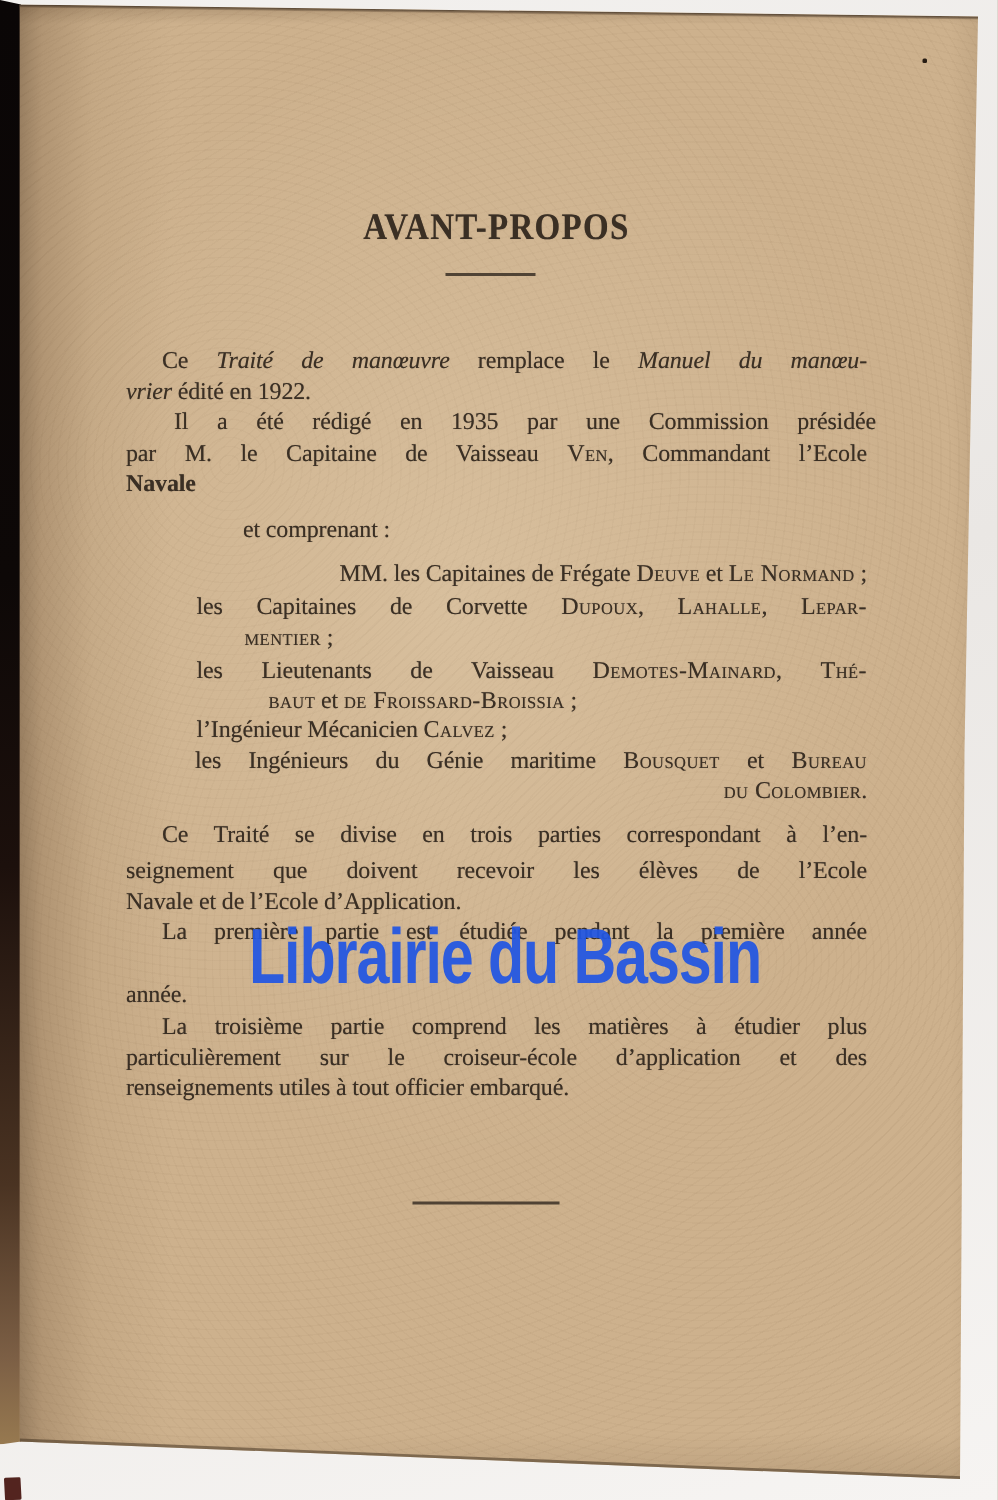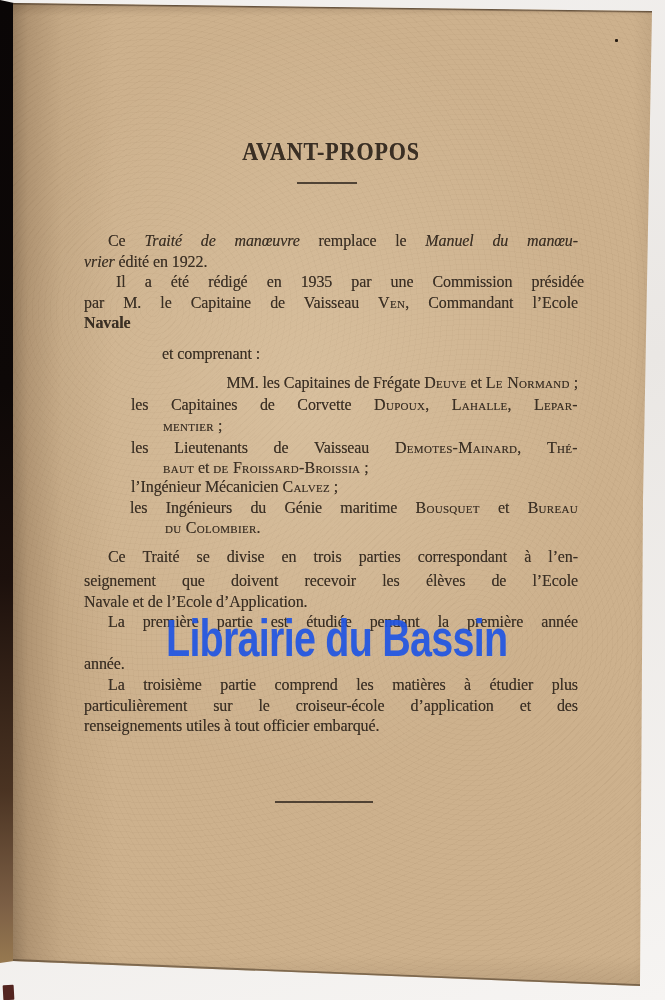--- a/index.html
+++ b/index.html
@@ -90,24 +90,24 @@
         <div class="line just" style="top: 231px; left: 108px; width: 470px;"><span>Ce </span><span class="i">Traité de manœuvre</span><span> remplace le </span><span class="i">Manuel du manœu-</span></div>
         <div class="line" style="top: 252px; left: 84px; width: 494px;"><span class="i">vrier</span><span> édité en 1922.</span></div>
         <div class="line just" style="top: 272px; left: 116px; width: 468px;"><span>Il a été rédigé en 1935 par une Commission présidée</span></div>
         <div class="line just" style="top: 293px; left: 84px; width: 494px;"><span>par M. le Capitaine de Vaisseau </span><span class="sc">Ven</span><span>, Commandant l’Ecole</span></div>
         <div class="line" style="top: 313px; left: 84px; width: 494px; font-weight: bold;"><span>Navale</span></div>
         <div class="line" style="top: 344px; left: 162px; width: 416px;"><span>et comprenant :</span></div>
         <div class="line" style="top: 373px; left: 89px; width: 489px; text-align: right;"><span>MM. les Capitaines de Frégate </span><span class="sc">Deuve</span><span> et </span><span class="sc">Le Normand</span><span> ;</span></div>
         <div class="line just" style="top: 395px; left: 131px; width: 447px;"><span>les Capitaines de Corvette </span><span class="sc">Dupoux</span><span>, </span><span class="sc">Lahalle</span><span>, </span><span class="sc">Lepar-</span></div>
         <div class="line" style="top: 416px; left: 163px; width: 415px;"><span class="sc">mentier</span><span> ;</span></div>
         <div class="line just" style="top: 438px; left: 131px; width: 447px;"><span>les Lieutenants de Vaisseau </span><span class="sc">Demotes-Mainard</span><span>, </span><span class="sc">Thé-</span></div>
-        <div class="line" style="top: 458px; left: 163px; width: 415px;"><span class="sc">baut</span><span> et </span><span class="sc">de Froissard-Broissia</span><span> ;</span></div>
+        <div class="line" style="top: 458px; left: 179px; width: 415px;"><span class="sc">baut</span><span> et </span><span class="sc">de Froissard-Broissia</span><span> ;</span></div>
         <div class="line" style="top: 477px; left: 131px; width: 447px;"><span>l’Ingénieur Mécanicien </span><span class="sc">Calvez</span><span> ;</span></div>
         <div class="line just" style="top: 498px; left: 130px; width: 448px;"><span>les Ingénieurs du Génie maritime </span><span class="sc">Bousquet</span><span> et </span><span class="sc">Bureau</span></div>
-        <div class="line" style="top: 518px; left: 165px; width: 413px;"><span class="sc">du Colombier</span><span>.</span></div>
+        <div class="line" style="top: 518px; left: 165px; width: 413px; text-align: right;"><span class="sc">du Colombier</span><span>.</span></div>
         <div class="line just" style="top: 547px; left: 108px; width: 470px;"><span>Ce Traité se divise en trois parties correspondant à l’en-</span></div>
         <div class="line just" style="top: 571px; left: 84px; width: 494px;"><span>seignement que doivent recevoir les élèves de l’Ecole</span></div>
         <div class="line" style="top: 592px; left: 84px; width: 494px;"><span>Navale et de l’Ecole d’Application.</span></div>
         <div class="line just" style="top: 612px; left: 108px; width: 470px;"><span>La première partie est étudiée pendant la première année</span></div>
         <div class="line" style="top: 654px; left: 84px; width: 494px;"><span>année.</span></div>
         <div class="line just" style="top: 696px; left: 84px; width: 494px;"><span>particulièrement sur le croiseur-école d’application et des</span></div>
         <div class="line just" style="top: 675px; left: 108px; width: 470px;"><span>La troisième partie comprend les matières à étudier plus</span></div>
         <div class="line" style="top: 716px; left: 84px; width: 494px;"><span>renseignements utiles à tout officier embarqué.</span></div>
       </div>
     <div class="rule rule-footer"></div>

